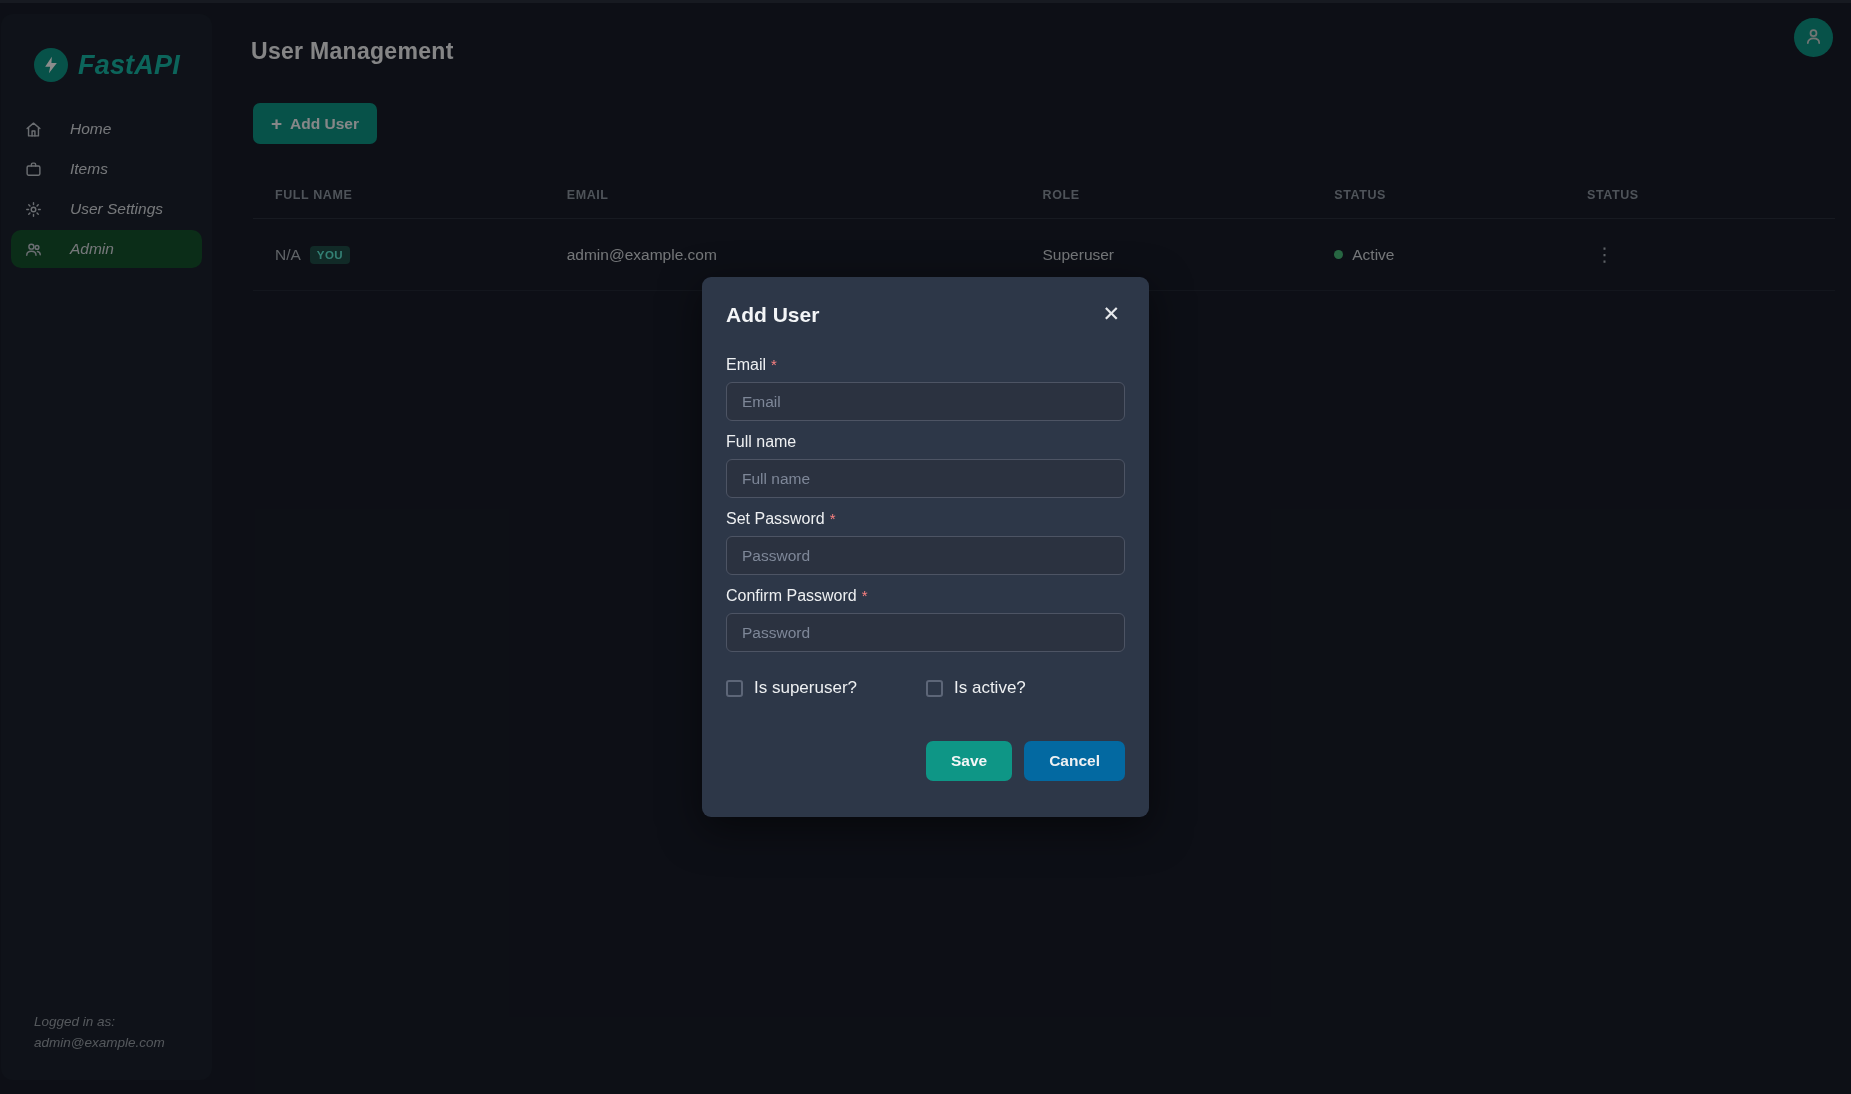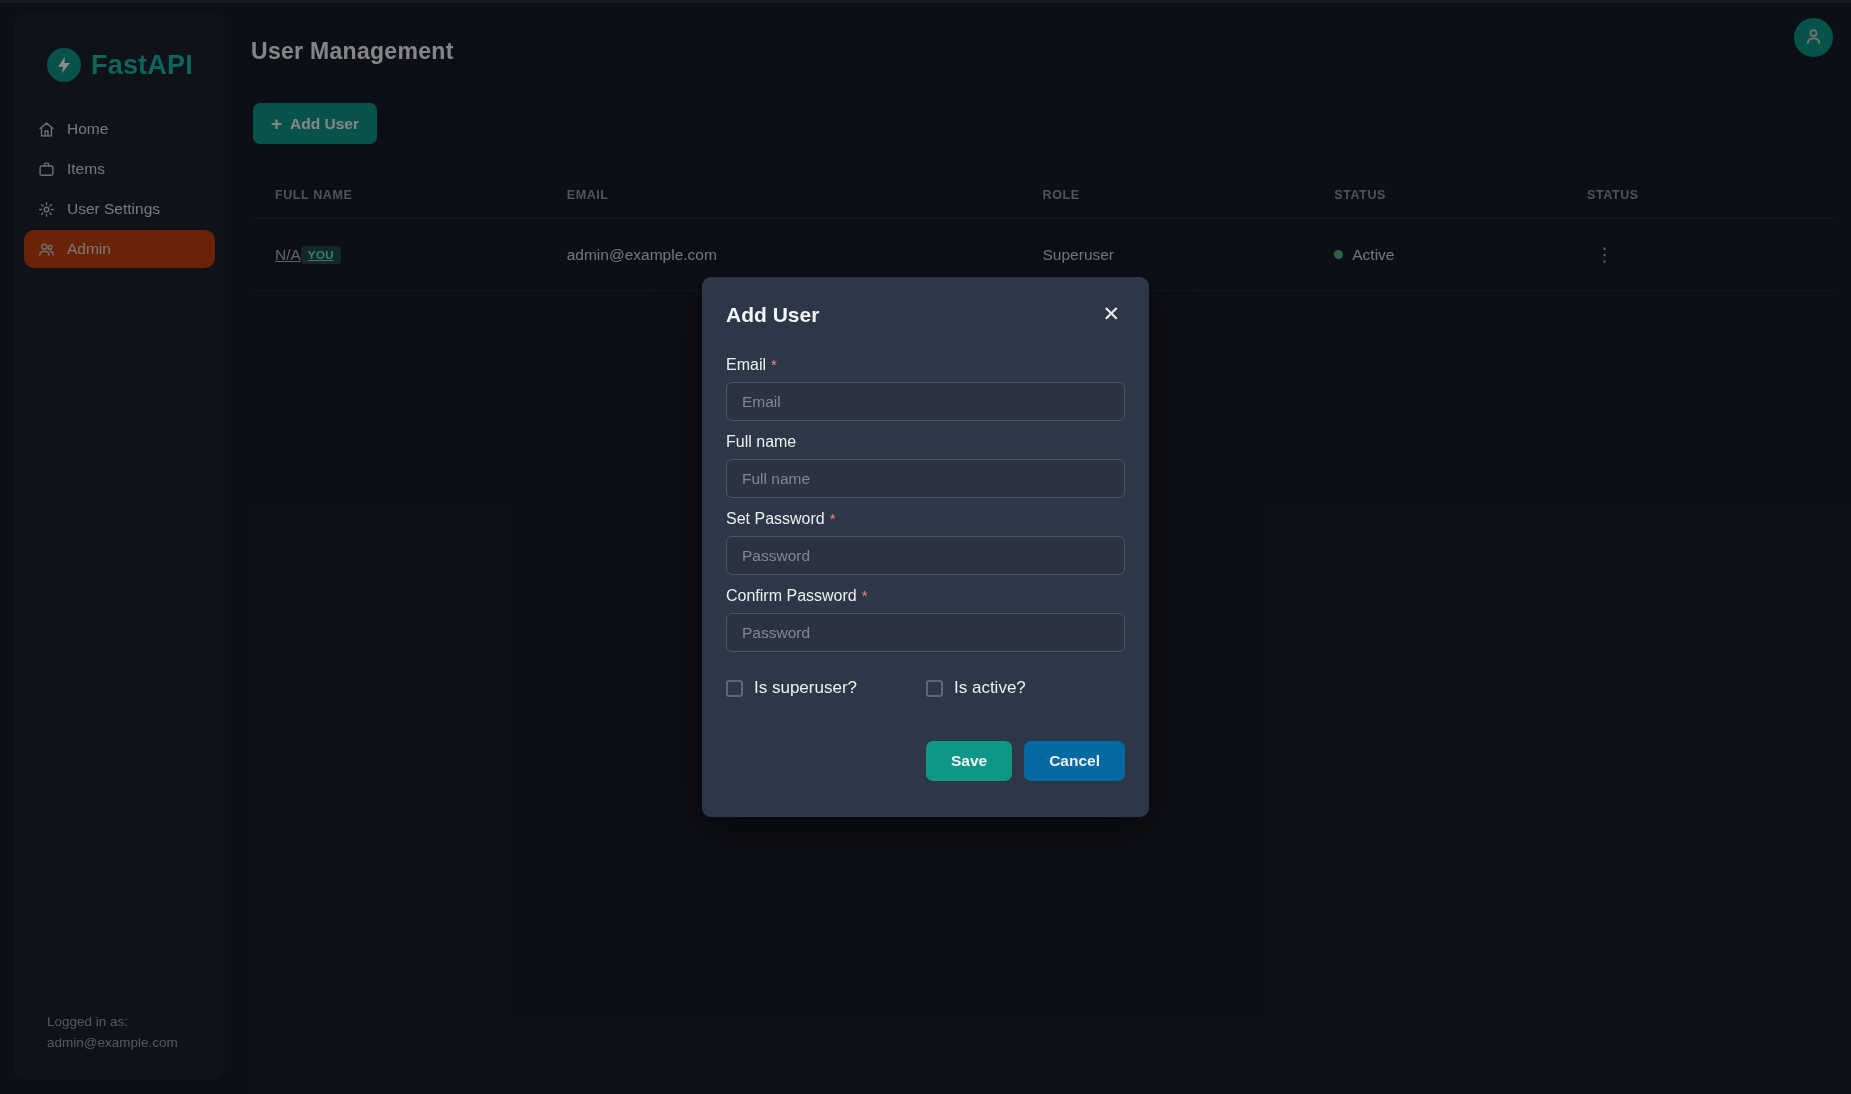--- a/index.html
+++ b/index.html
@@ -11,43 +11,43 @@
     color: #e3e6ea;
     overflow: hidden;
   }
   .top-strip {
     position: absolute; top: 0; left: 0; right: 0; height: 3px;
     background: #2a303c;
   }
 
   
   .sidebar {
-    position: absolute; left: 14px; top: 14px; width: 211px; height: 1066px;
+    position: absolute; left: 1px; top: 14px; width: 211px; height: 1066px;
     background: #1c222e; border-radius: 12px;
-    display: flex; flex-direction: column;
+    display: flex; flex-direction: column; font-style: italic;
   }
   .logo-row {
     display: flex; align-items: center; gap: 10px;
     padding: 34px 0 0 33px; margin-bottom: 28px;
   }
   .logo-badge {
     width: 34px; height: 34px; border-radius: 50%;
     background: #0e9686; display: flex; align-items: center; justify-content: center;
     flex: 0 0 auto;
   }
   .logo-text { color: #17b8a6; font-size: 27px; font-weight: bold; letter-spacing: 0.2px; }
   .nav { padding: 0 10px; display: flex; flex-direction: column; }
   .nav-item {
-    display: flex; align-items: center; gap: 12px;
+    display: flex; align-items: center; gap: 28px;
     padding: 10px 14px; margin-bottom: 2px;
     color: #d8dbe0; font-size: 15.5px;
     border-radius: 10px; cursor: pointer;
   }
   .nav-item .nicon { display: flex; align-items: center; color: #c3c8cf; }
-  .nav-item.active { background: #c2410c; }
+  .nav-item.active { background: #14532d; }
   .sidebar-footer {
     margin-top: auto; padding: 0 0 26px 33px;
     font-size: 13.5px; color: #9aa0a8; line-height: 1.55;
   }
 
   
   .main { position: absolute; left: 225px; top: 0; right: 0; bottom: 0; }
   .page-title {
     position: absolute; left: 26px; top: 38px;
     font-size: 23px; font-weight: bold; color: #f2f3f5; letter-spacing: 0.3px;
@@ -76,21 +76,21 @@
     align-items: center;
     padding-left: 22px;
   }
   .t-head { border-bottom: 1px solid #2b313d; }
   .t-head > div {
     font-size: 12.5px; font-weight: bold; letter-spacing: 0.6px;
     color: #8f97a3; padding: 18px 0 16px 0;
   }
   .t-body-row { border-bottom: 1px solid #232935; height: 72px; }
   .t-body-row > div { font-size: 15.5px; color: #d4d7dc; }
-  .name-cell { display: flex; align-items: center; color: #aeb4bc !important; text-decoration: underline; }
+  .name-cell { display: flex; align-items: center; gap: 9px; color: #aeb4bc !important; }
   .you-badge {
     background: #1f4d47; color: #5eead4;
     font-size: 11.5px; font-weight: bold; letter-spacing: 0.4px;
     padding: 3px 7px; border-radius: 4px;
   }
   .status-cell { display: flex; align-items: center; gap: 9px; }
   .status-dot { width: 9px; height: 9px; border-radius: 50%; background: #48bb78; }
   .kebab-btn {
     background: none; border: none; cursor: pointer;
     color: #aab0b9; font-size: 19px; line-height: 1; padding: 4px 8px;

